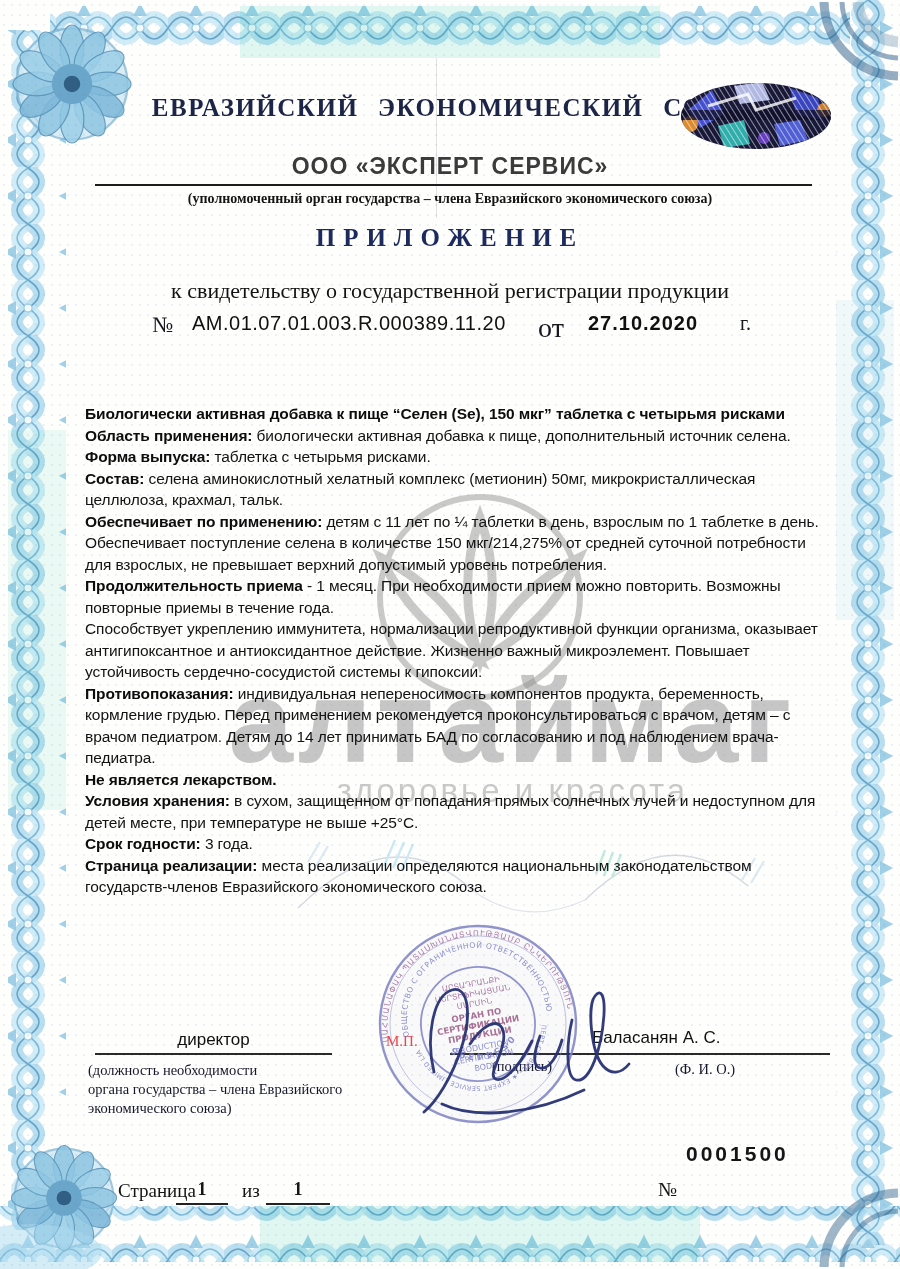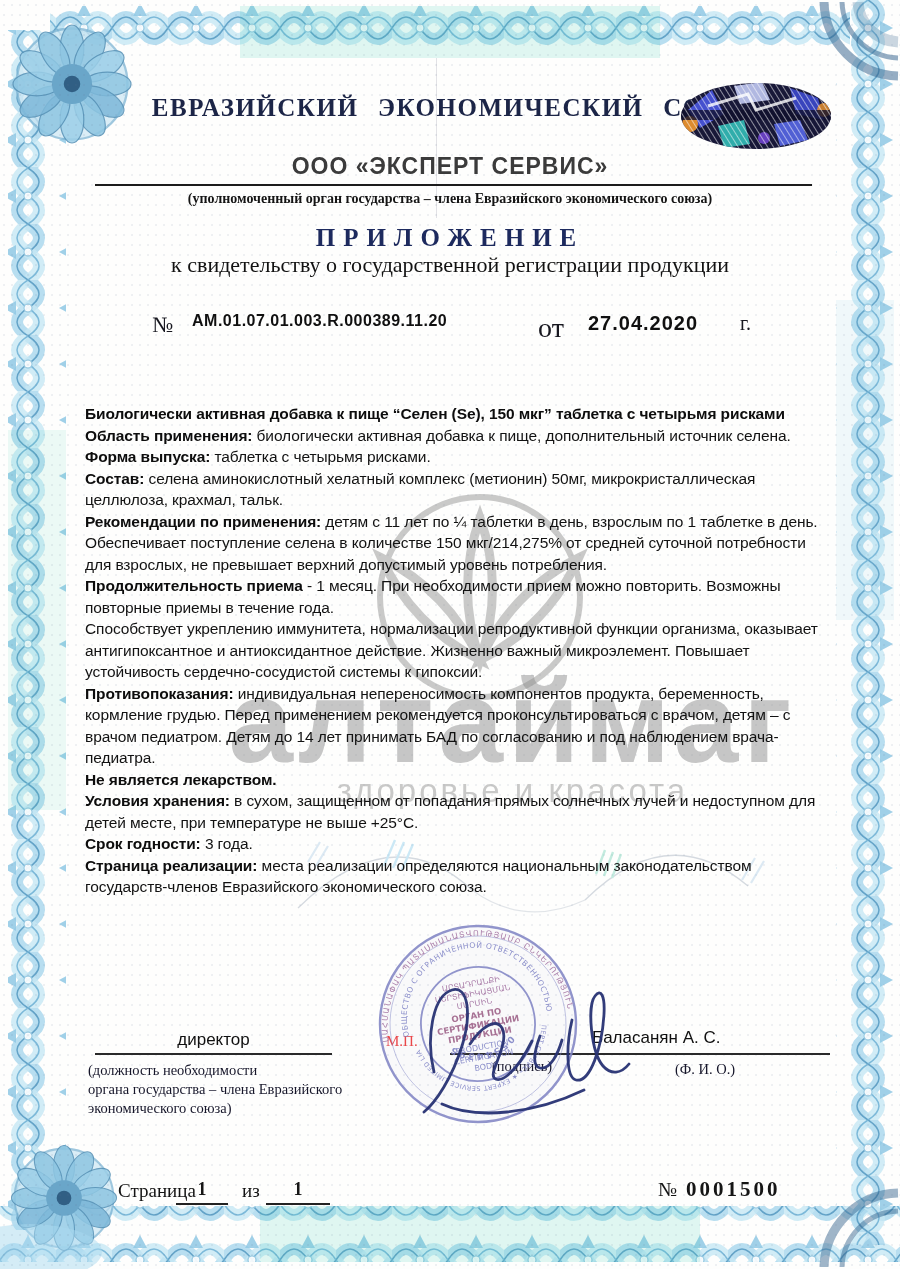--- a/index.html
+++ b/index.html
@@ -20,24 +20,24 @@
   #text-layer{position:absolute;inset:0;z-index:3;}
   #stamp-layer{position:absolute;inset:0;z-index:4;}
   #sig-layer{position:absolute;inset:0;z-index:5;}
 
   .eaeu-title{top:94px;font-size:25px;font-weight:bold;color:#1c2547;
     letter-spacing:1.5px;word-spacing:12px;}
   .org-name{top:153px;font-size:23px;font-weight:bold;color:#3b3b3b;letter-spacing:1px;}
   .rule{top:184px;left:95px;width:717px;height:2px;background:#1c1c1c;}
   .org-sub{top:191px;font-size:14px;font-weight:bold;color:#141414;}
   .doc-title{top:224px;font-size:25px;font-weight:bold;color:#1d2a5e;letter-spacing:8px;}
-  .doc-sub{top:252px;font-size:22px;color:#121212;}
+  .doc-sub{top:278px;font-size:22px;color:#121212;}
   .num-row span{position:absolute;top:312px;white-space:nowrap;}
   .num-sign{left:152px;font-size:22px;color:#17171f;}
-  .num-val{left:192px;font-size:16px;font-weight:bold;letter-spacing:.5px;color:#101010;}
+  .num-val{left:192px;font-size:20px;font-weight:normal;letter-spacing:.5px;color:#101010;}
   .num-from{left:538px;font-size:28px;color:#17171f;}
   .num-date{left:588px;font-size:20px;font-weight:bold;letter-spacing:1px;color:#101010;}
   .num-g{left:740px;font-size:20px;color:#17171f;}
 
   #body-text{left:85px;top:355px;width:744px;font-size:15.5px;line-height:21.5px;
     letter-spacing:-.1px;color:#121212;margin-top:48px;}
   #body-text .para b{font-weight:bold;color:#0d0d0d;}
 
   .wm-brand{top:664px;left:80px;width:865px;text-align:center;font-size:116px;
     font-weight:bold;letter-spacing:5px;color:#909090;opacity:.5;line-height:1;}
@@ -55,21 +55,21 @@
   .ul-name{left:575px;width:255px;top:1053px;}
   .fio{left:640px;width:130px;top:1061px;text-align:center;font-size:14.5px;color:#16162a;}
 
   .pg-label{left:94px;top:1180px;font-size:19px;color:#141414;margin-left:24px;}
   .pg-cur{left:176px;width:52px;top:1179px;text-align:center;font-size:18px;font-weight:bold;}
   .ul-p1{left:176px;width:52px;top:1203px;height:2px;background:#222;}
   .pg-of{left:242px;top:1180px;font-size:19px;color:#141414;}
   .pg-tot{left:266px;width:64px;top:1179px;text-align:center;font-size:18px;font-weight:bold;}
   .ul-p2{left:266px;width:64px;top:1203px;height:2px;background:#222;}
   .form-no{left:658px;top:1178px;font-size:20px;color:#141414;}
-  .form-digits{left:686px;top:1177px;font-family:Liberation Serif, serif;
+  .form-digits{left:686px;top:1142px;font-family:Liberation Sans, sans-serif;
     font-size:21px;font-weight:bold;letter-spacing:3px;color:#151515;}
 
   .crease{left:436px;top:58px;width:1px;height:160px;background:rgba(60,60,95,.14);}
 </style>
 </head>
 <body>
 
 <svg id="border-art" width="900" height="1269" viewBox="0 0 900 1269" xmlns="http://www.w3.org/2000/svg">
   <defs>
     <pattern id="wv" width="56" height="56" patternUnits="userSpaceOnUse">
@@ -199,30 +199,30 @@
   <div class="abs rule"></div>
   <div class="abs ctr serif org-sub">(уполномоченный орган государства – члена Евразийского экономического союза)</div>
 
   <div class="abs ctr serif doc-title">ПРИЛОЖЕНИЕ</div>
   <div class="abs ctr serif doc-sub">к свидетельству о государственной регистрации продукции</div>
 
   <div class="num-row">
     <span class="serif num-sign">№</span>
     <span class="num-val">AM.01.07.01.003.R.000389.11.20</span>
     <span class="serif num-from">от</span>
-    <span class="num-date">27.04.2020</span>
+    <span class="num-date">27.10.2020</span>
     <span class="serif num-g">г.</span>
   </div>
 
   <div id="body-text" class="abs">
       <div class="para"><b>Биологически активная добавка к пище “Селен (Se), 150 мкг” таблетка с четырьмя рисками</b></div>
       <div class="para"><b>Область применения:</b> биологически активная добавка к пище, дополнительный источник селена.</div>
       <div class="para"><b>Форма выпуска:</b> таблетка с четырьмя рисками.</div>
       <div class="para"><b>Состав:</b> селена аминокислотный хелатный комплекс (метионин) 50мг, микрокристаллическая целлюлоза, крахмал, тальк.</div>
-      <div class="para"><b>Рекомендации по применения:</b> детям с 11 лет по ¼ таблетки в день, взрослым по 1 таблетке в день. Обеспечивает поступление селена в количестве 150 мкг/214,275% от средней суточной потребности для взрослых, не превышает верхний допустимый уровень потребления.</div>
+      <div class="para"><b>Обеспечивает по применению:</b> детям с 11 лет по ¼ таблетки в день, взрослым по 1 таблетке в день. Обеспечивает поступление селена в количестве 150 мкг/214,275% от средней суточной потребности для взрослых, не превышает верхний допустимый уровень потребления.</div>
       <div class="para"><b>Продолжительность приема</b> - 1 месяц. При необходимости прием можно повторить. Возможны повторные приемы в течение года.</div>
       <div class="para">Способствует укреплению иммунитета, нормализации репродуктивной функции организма, оказывает антигипоксантное и антиоксидантное действие. Жизненно важный микроэлемент. Повышает устойчивость сердечно-сосудистой системы к гипоксии.</div>
       <div class="para"><b>Противопоказания:</b> индивидуальная непереносимость компонентов продукта, беременность, кормление грудью. Перед применением рекомендуется проконсультироваться с врачом, детям – с врачом педиатром. Детям до 14 лет принимать БАД по согласованию и под наблюдением врача-педиатра.</div>
       <div class="para"><b>Не является лекарством.</b></div>
       <div class="para"><b>Условия хранения:</b> в сухом, защищенном от попадания прямых солнечных лучей и недоступном для детей месте, при температуре не выше +25°С.</div>
       <div class="para"><b>Срок годности:</b> 3 года.</div>
       <div class="para"><b>Страница реализации:</b> места реализации определяются национальным законодательством государств-членов Евразийского экономического союза.</div>
     </div>
 
   <div class="abs sig-pos">директор</div>

